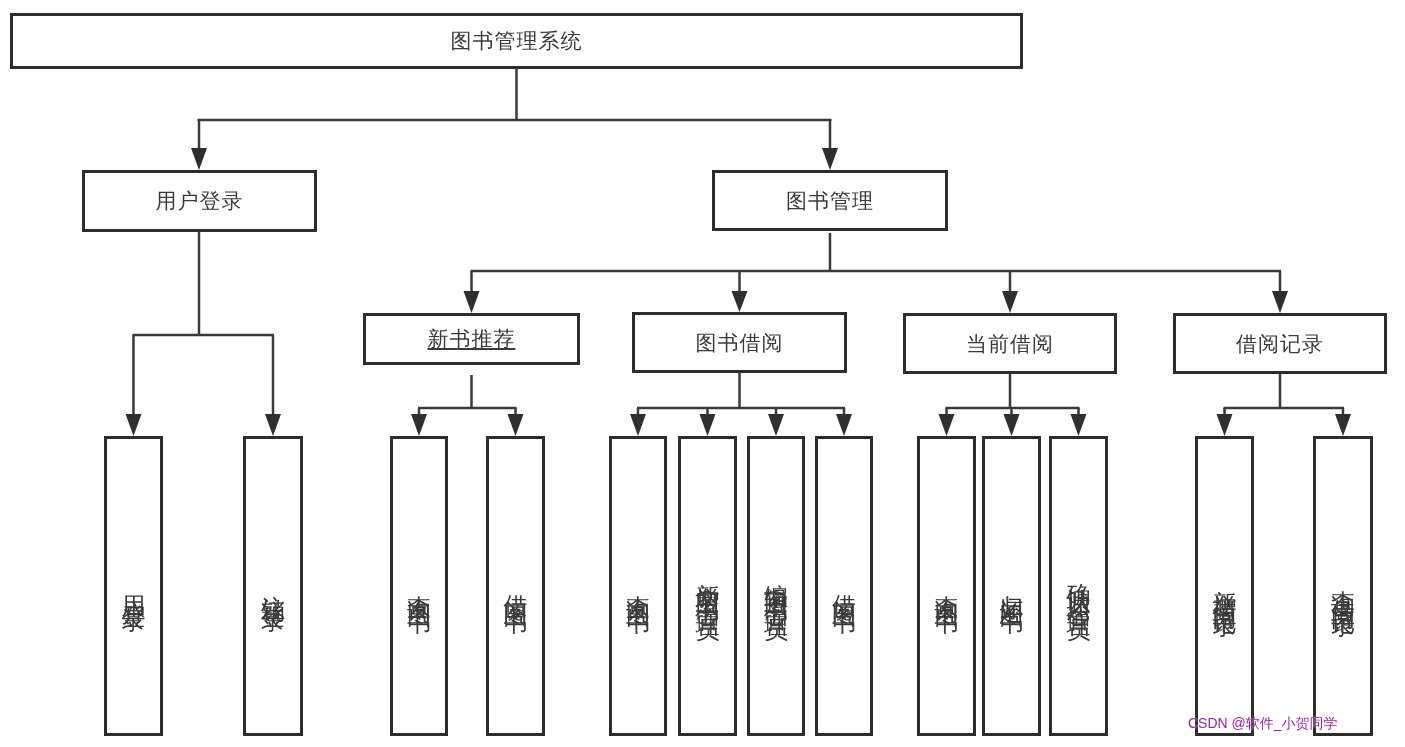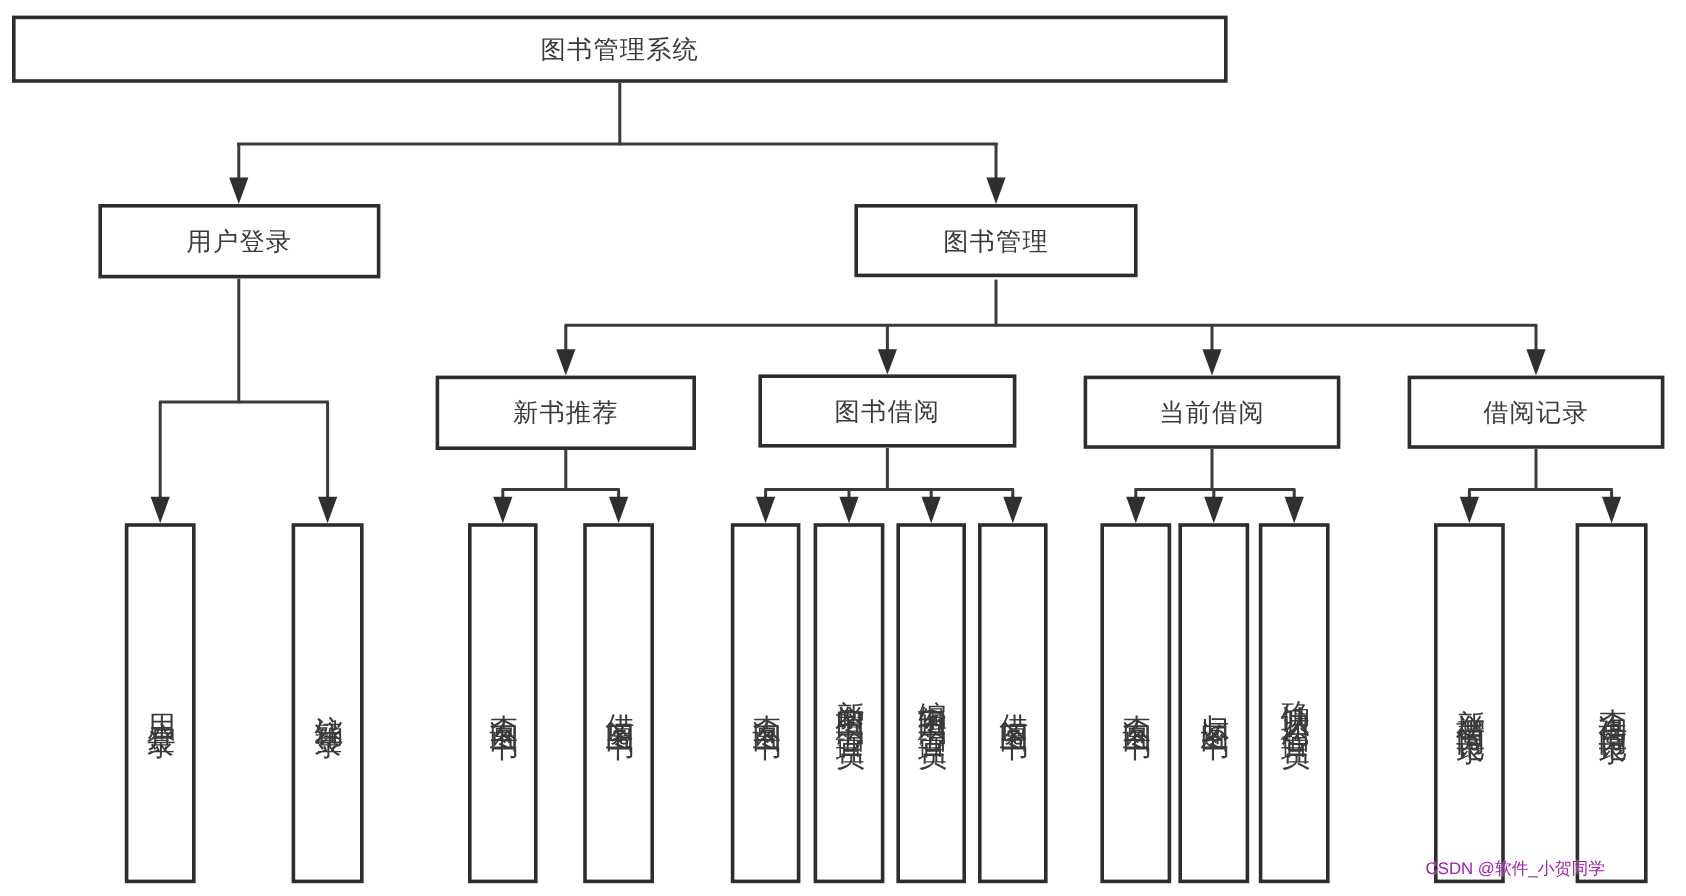--- a/index.html
+++ b/index.html
@@ -53,21 +53,21 @@
     font-size: 24px;
     letter-spacing: 5px;
     line-height: 1;
     color: #3a3a3a;
     white-space: nowrap;
   }
   
   #n-root  { left: 10px;   top: 13px;  width: 1013px; height: 56px; }
   #n-login { left: 82px;   top: 170px; width: 235px;  height: 62px; }
   #n-mgmt  { left: 712px;  top: 170px; width: 236px;  height: 61px; }
-  #n-g1    { left: 363px;  top: 313px; width: 217px;  height: 62px; }
+  #n-g1    { left: 363px;  top: 313px; width: 217px;  height: 52px; text-decoration: underline; }
   #n-g2    { left: 632px;  top: 312px; width: 215px;  height: 61px; font-family: Liberation Mono, monospace; }
   #n-g3    { left: 903px;  top: 313px; width: 214px;  height: 61px; }
   #n-g4    { left: 1173px; top: 313px; width: 214px;  height: 61px; }
   
   #v-a1 { left: 104px;  width: 59px; }
   #v-a2 { left: 243px;  width: 60px; }
   #v-b1 { left: 390px;  width: 58px; }
   #v-b2 { left: 486px;  width: 59px; }
   #v-c1 { left: 609px;  width: 58px; }
   #v-c2 { left: 678px;  width: 59px; }

